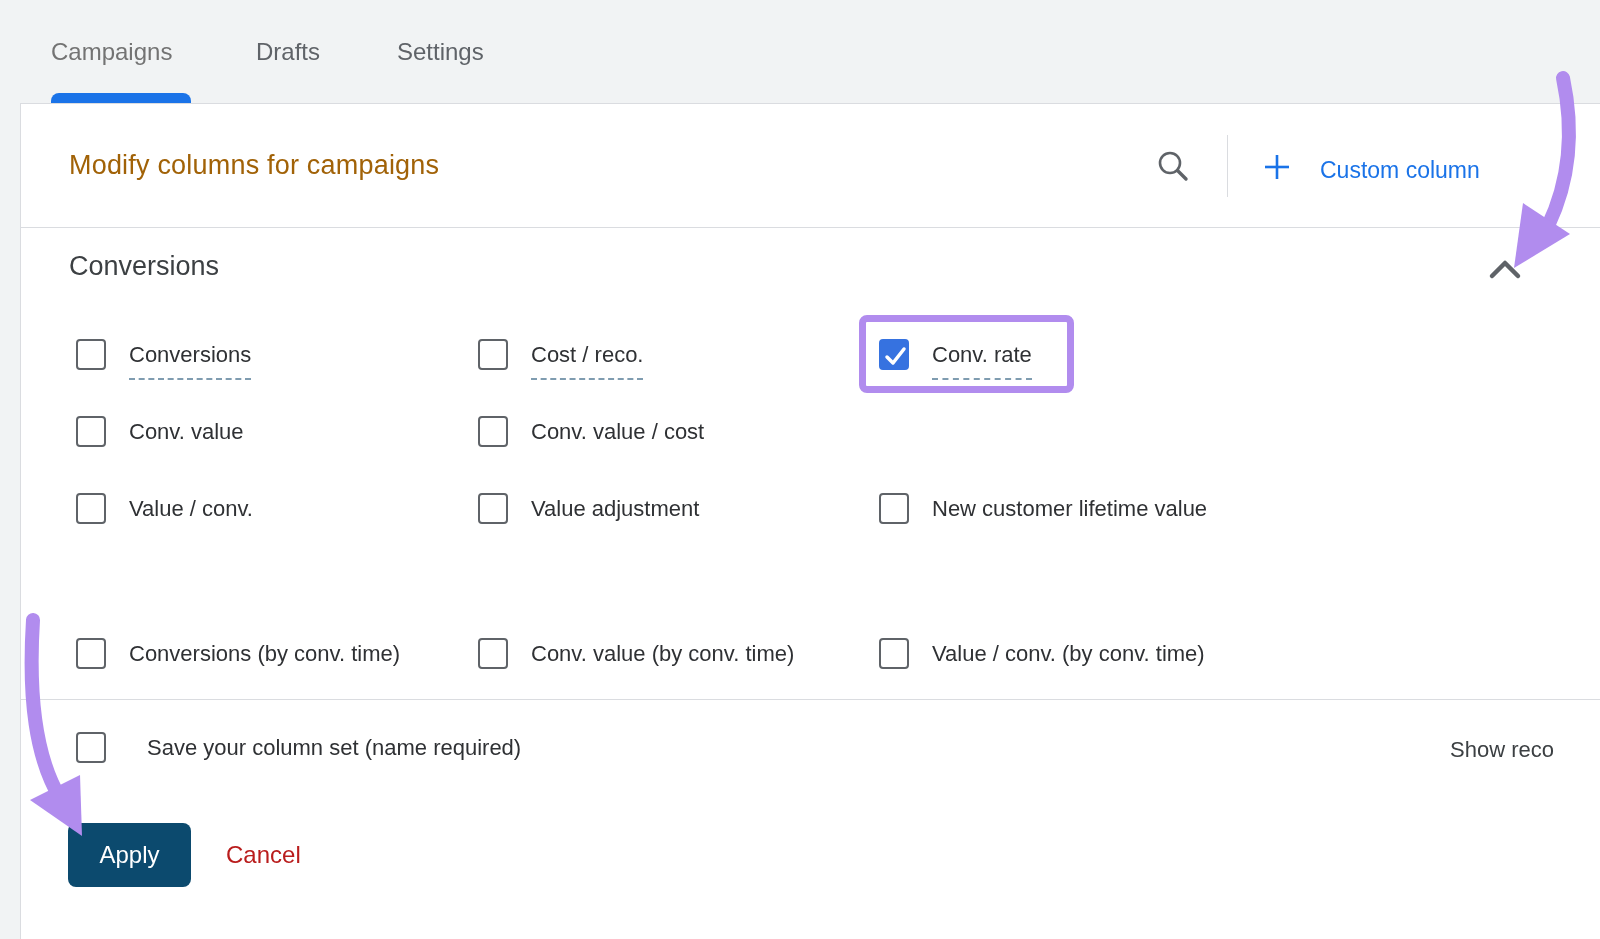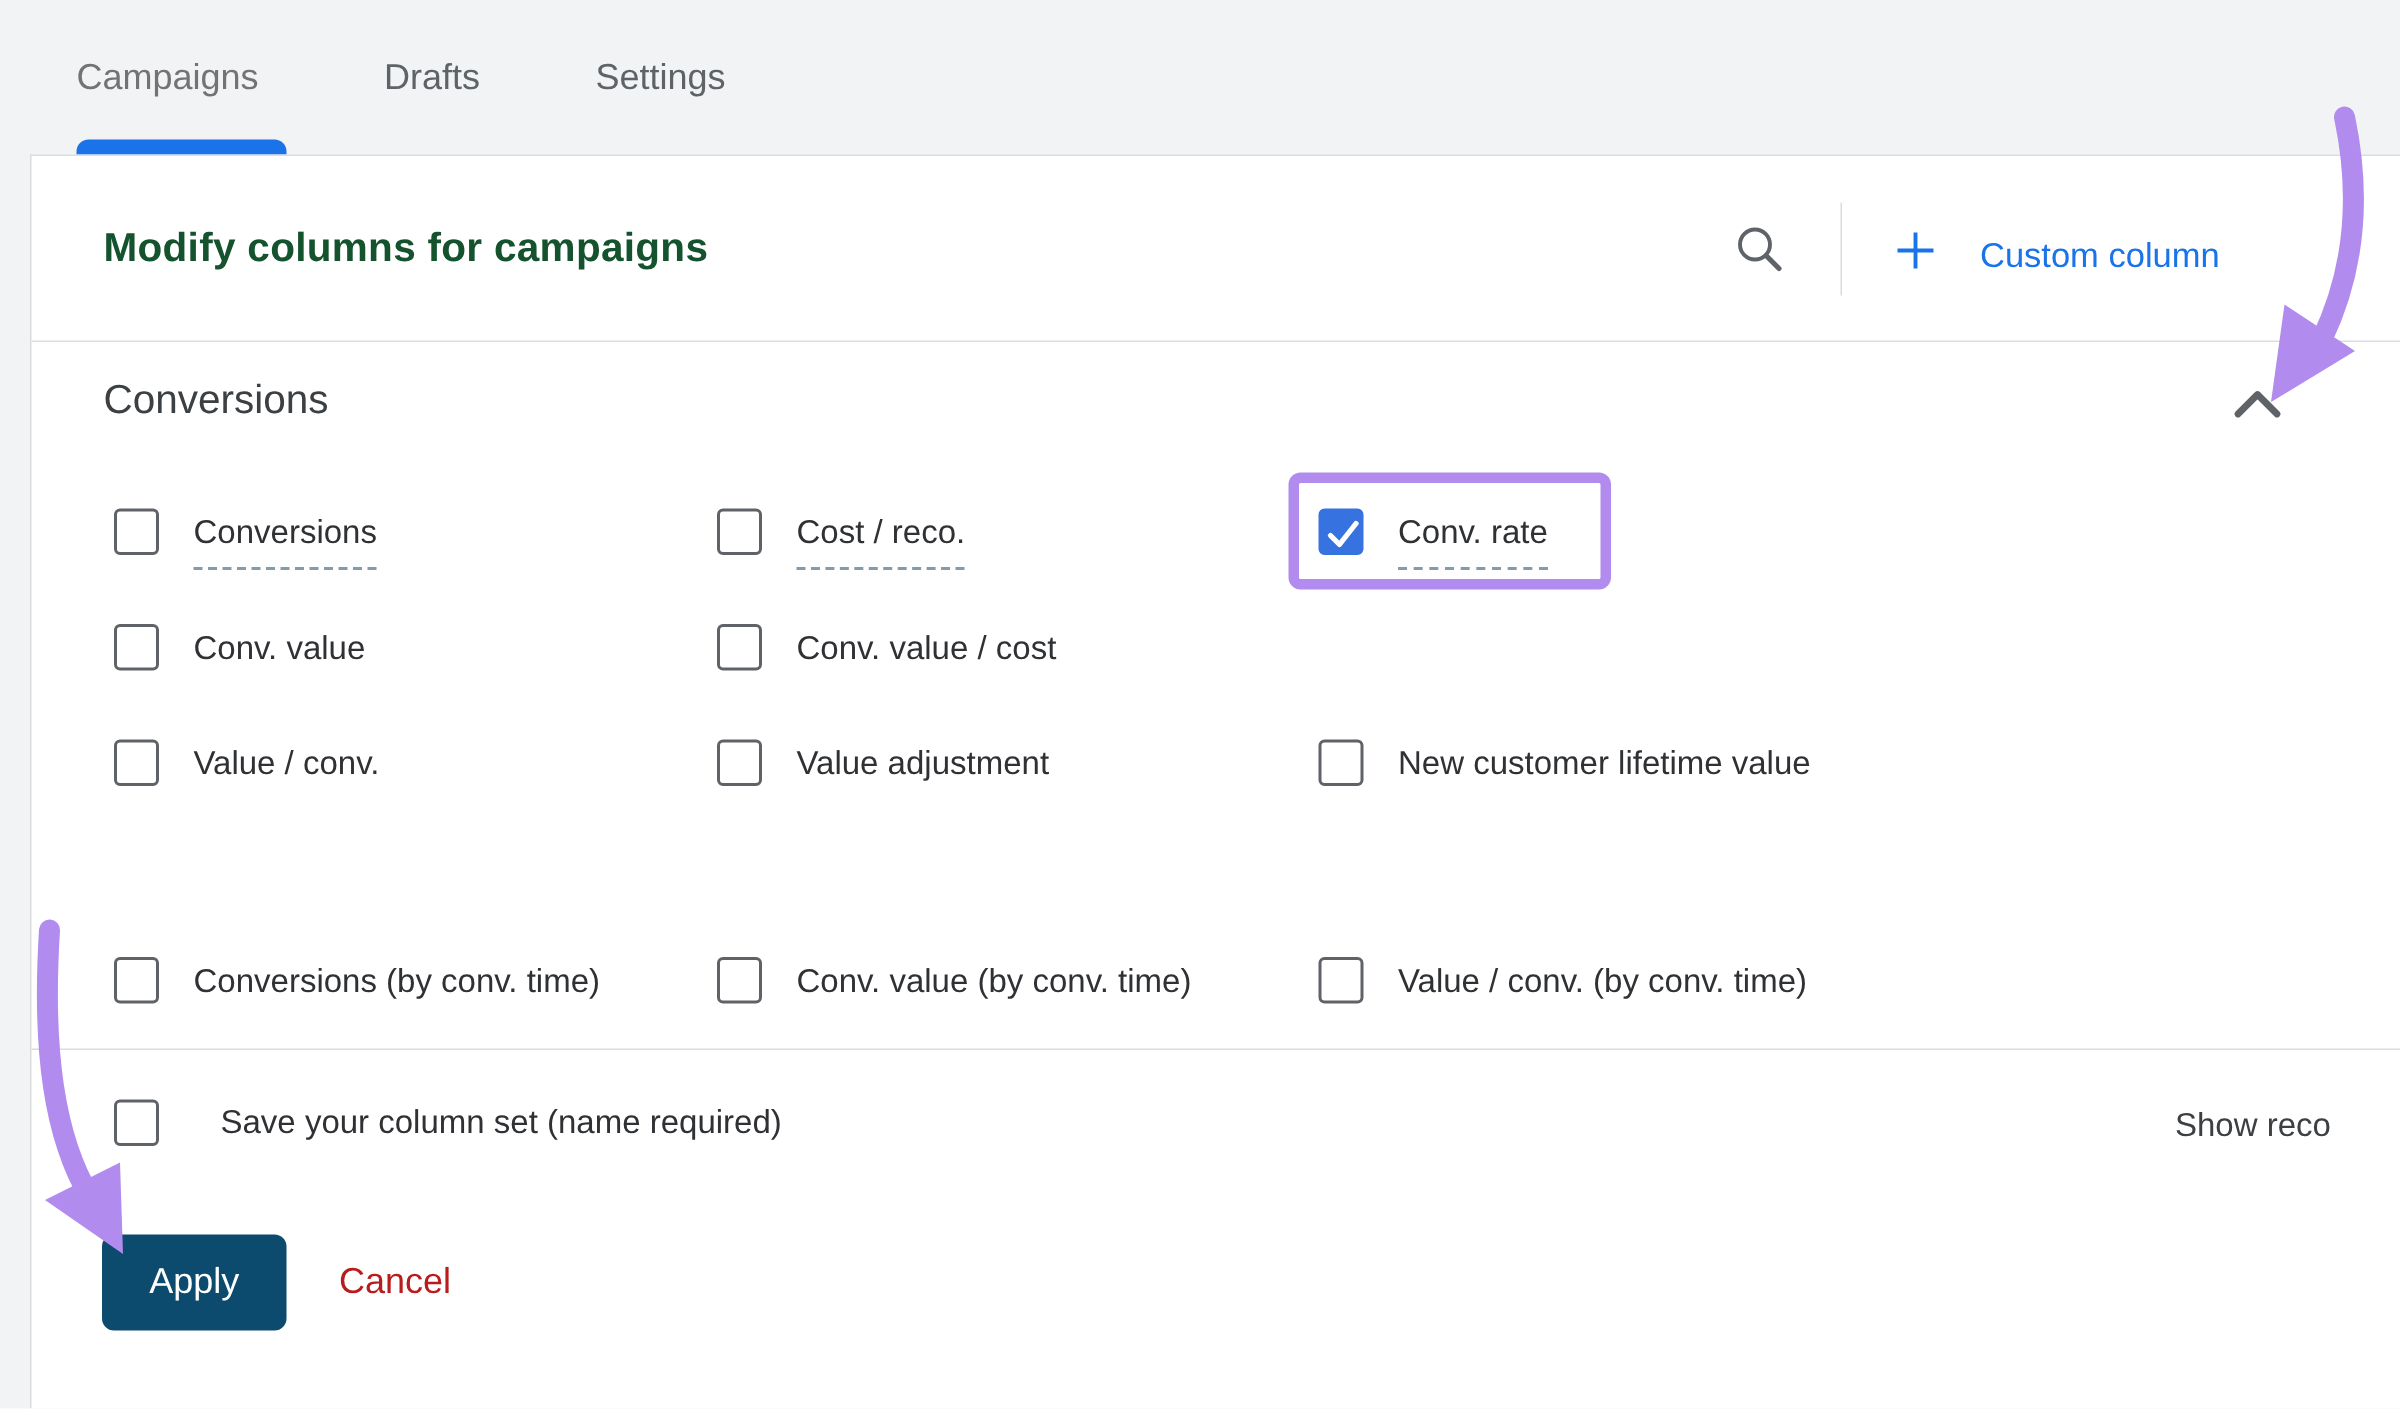--- a/index.html
+++ b/index.html
@@ -24,21 +24,21 @@
   
   .panel {
     position: absolute; left: 20px; top: 103px; width: 1580px; height: 836px;
     background: #ffffff;
     border-top: 1px solid #dadce0;
     border-left: 1px solid #dadce0;
   }
 
   
   .panel-header { position: absolute; left: 0; top: 0; width: 100%; height: 124px; border-bottom: 1px solid #dadce0; }
-  .panel-title { position: absolute; left: 48px; top: 46px; font-size: 27px; font-weight: 700; color: #14532d; letter-spacing: .2px; }
+  .panel-title { position: absolute; left: 48px; top: 46px; font-size: 27px; font-weight: 400; color: #a16207; letter-spacing: .2px; }
   .search-btn { position: absolute; left: 1130px; top: 40px; width: 44px; height: 44px; cursor: pointer; }
   .header-vdivider { position: absolute; left: 1206px; top: 31px; width: 1px; height: 62px; background: #dadce0; }
   .custom-column { position: absolute; left: 1241px; top: 48px; display: flex; align-items: center; gap: 28px; color: #1a73e8; font-size: 23px; cursor: pointer; justify-content: flex-end; }
 
   
   .section-title { position: absolute; left: 48px; top: 147px; font-size: 27px; color: #3c4043; }
   .collapse-btn { position: absolute; left: 1464px; top: 149px; width: 40px; height: 34px; cursor: pointer; }
 
   
   .list-clip { position: absolute; left: 0; top: 160px; width: 1580px; height: 435px; overflow: hidden; }
@@ -53,21 +53,21 @@
   .col-label { margin-left: 23px; font-size: 22px; color: #2f3134; line-height: 32px; }
   .u-dashed .col-label { border-bottom: 2px dashed #7f9cb0; padding-bottom: 7px; }
   .highlight-box {
     position: absolute; left: 838px; top: 51px; width: 215px; height: 78px;
     border: 7px solid #b18cee; border-radius: 8px; pointer-events: none;
   }
 
   .mid-divider { position: absolute; left: 0; top: 595px; width: 1580px; height: 1px; background: #dadce0; }
 
   
-  .save-row { position: absolute; left: 55px; top: 628px; display: flex; align-items: center; }
+  .save-row { position: absolute; left: 55px; top: 628px; display: flex; align-items: flex-start; }
   .save-row .col-label { margin-left: 41px; }
   .show-reco { position: absolute; left: 1429px; top: 633px; font-size: 22px; color: #3c4043; white-space: nowrap; cursor: pointer; }
 
   .apply-btn {
     position: absolute; left: 47px; top: 719px; width: 123px; height: 64px;
     background: #0c4a6e; color: #ffffff; font-size: 24px; font-family: inherit;
     border: none; border-radius: 8px; cursor: pointer;
   }
   .cancel-btn { position: absolute; left: 205px; top: 719px; height: 64px; line-height: 64px; font-size: 24px; color: #b91c1c; cursor: pointer; }
 

